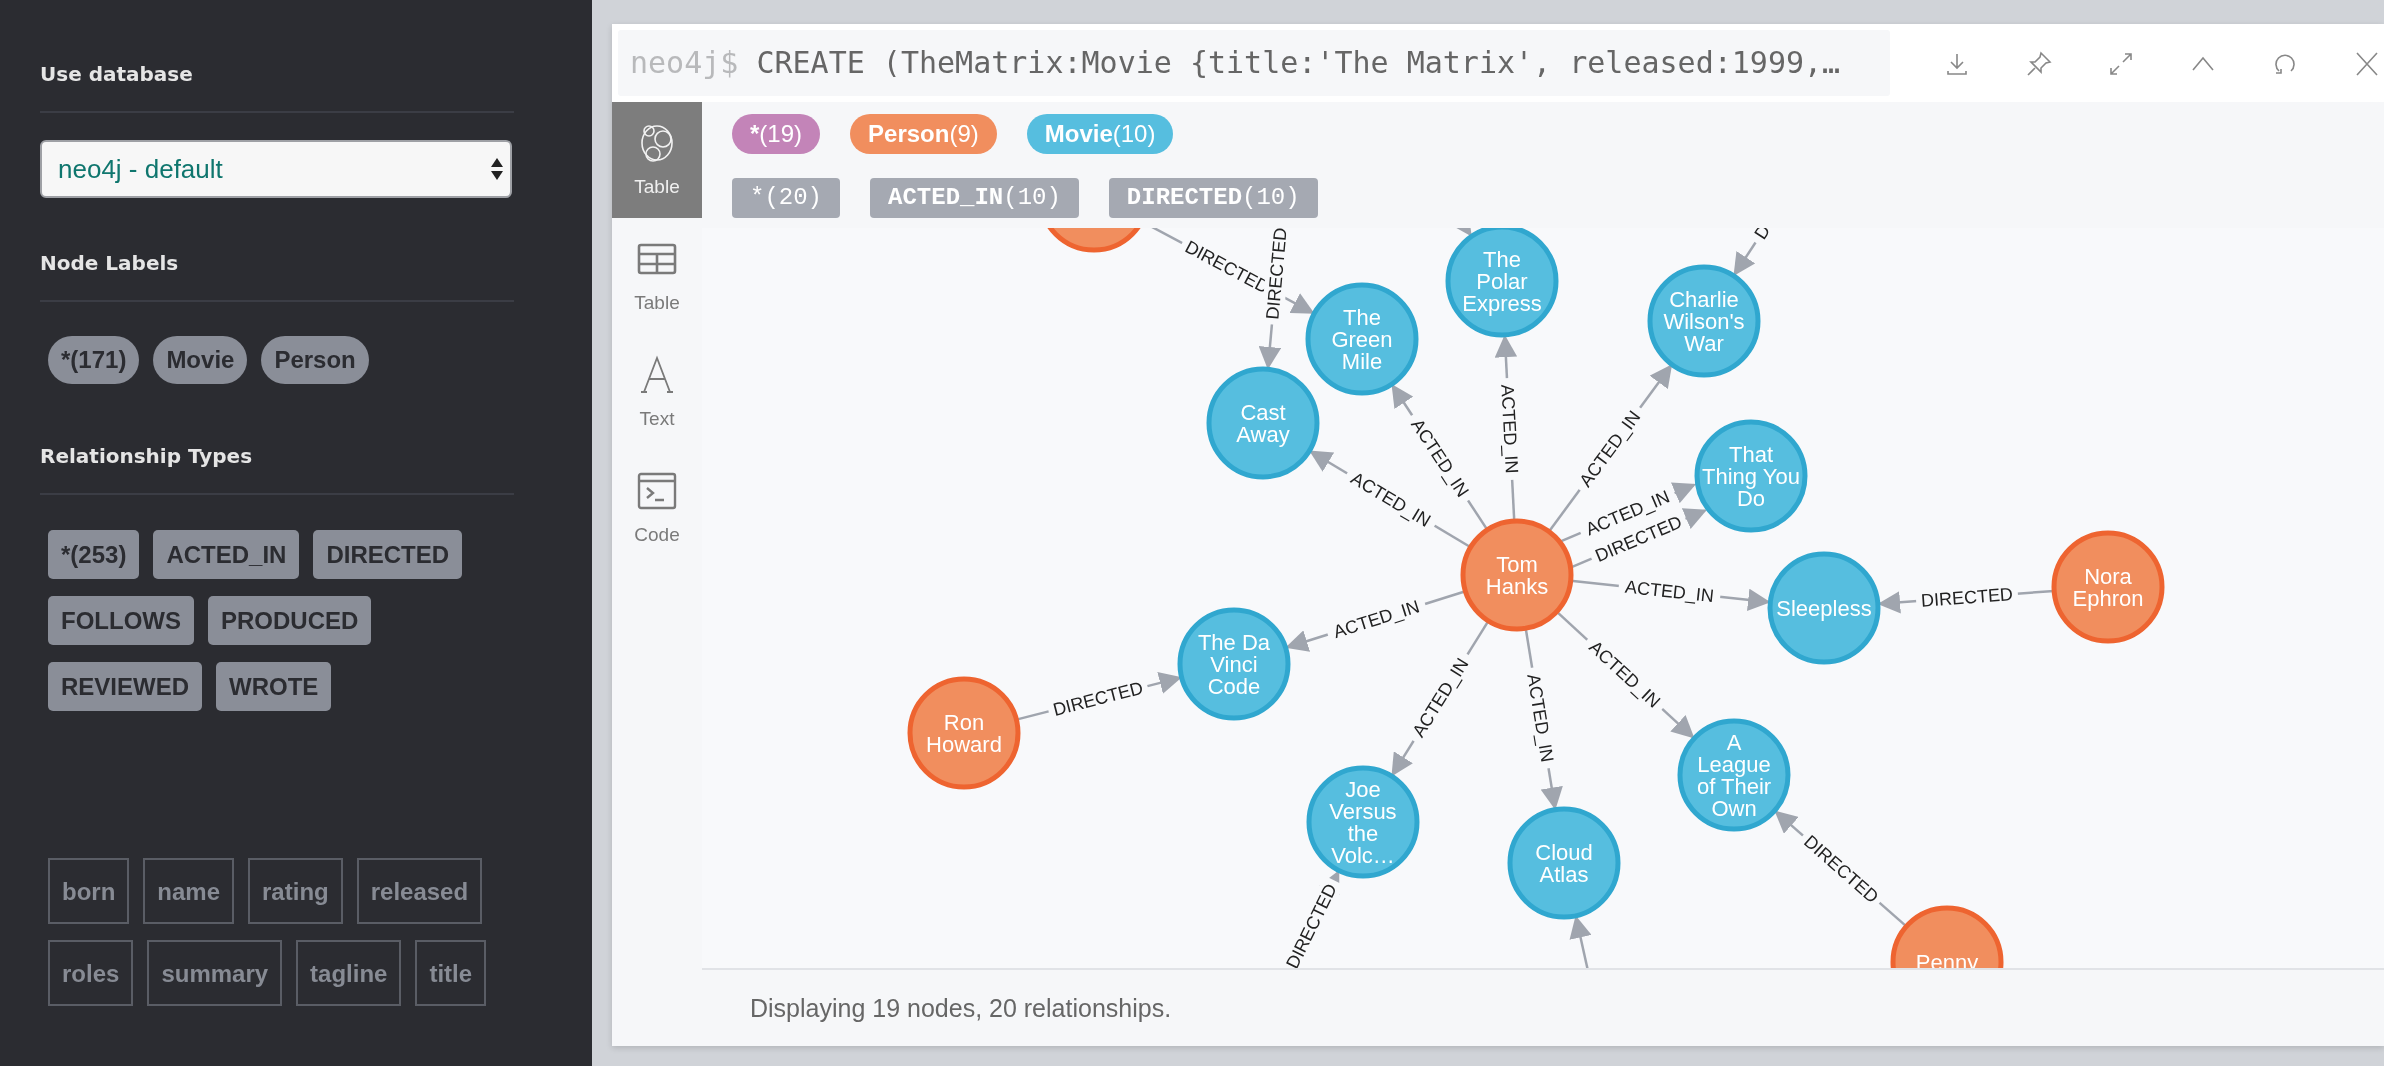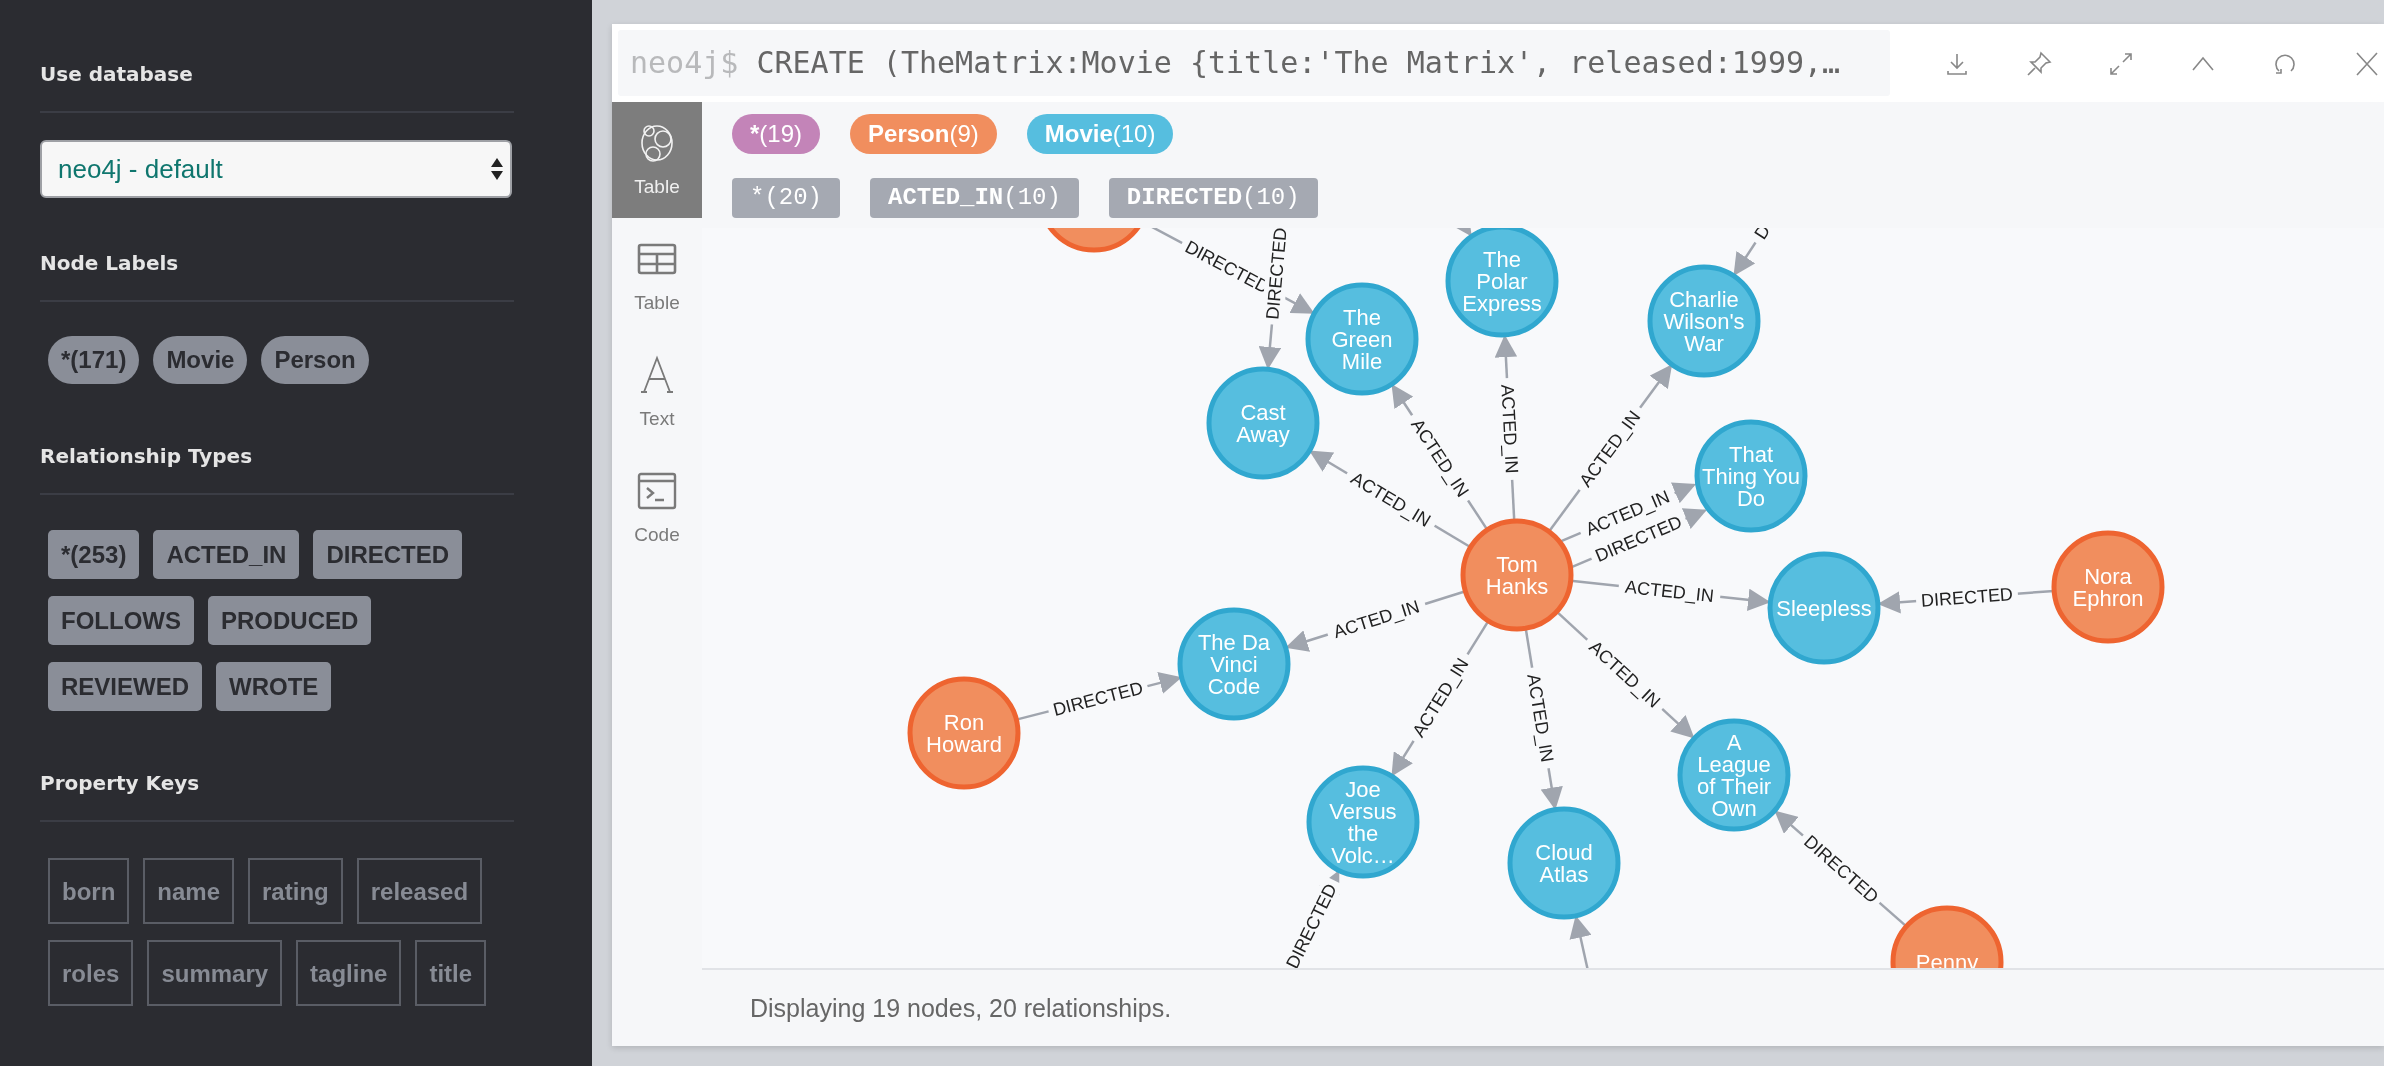--- a/index.html
+++ b/index.html
@@ -124,24 +124,20 @@
   <div class="chips" style="top:530px; gap:17px 14px;">
     <span class="chip rel">*(253)</span>
     <span class="chip rel">ACTED_IN</span>
     <span class="chip rel">DIRECTED</span>
     <span class="chip rel">FOLLOWS</span>
     <span class="chip rel">PRODUCED</span>
     <span class="chip rel">REVIEWED</span>
     <span class="chip rel">WROTE</span>
   </div>
 
-  <div class="sb-section" style="top:763px">
-    <h3 class="sb-title">Property Keys</h3>
-    <div class="sb-divider"></div>
-  </div>
   <div class="chips" style="top:858px; gap:16px 14px;">
     <span class="chip prop">born</span>
     <span class="chip prop">name</span>
     <span class="chip prop">rating</span>
     <span class="chip prop">released</span>
     <span class="chip prop">roles</span>
     <span class="chip prop">summary</span>
     <span class="chip prop">tagline</span>
     <span class="chip prop">title</span>
   </div>

